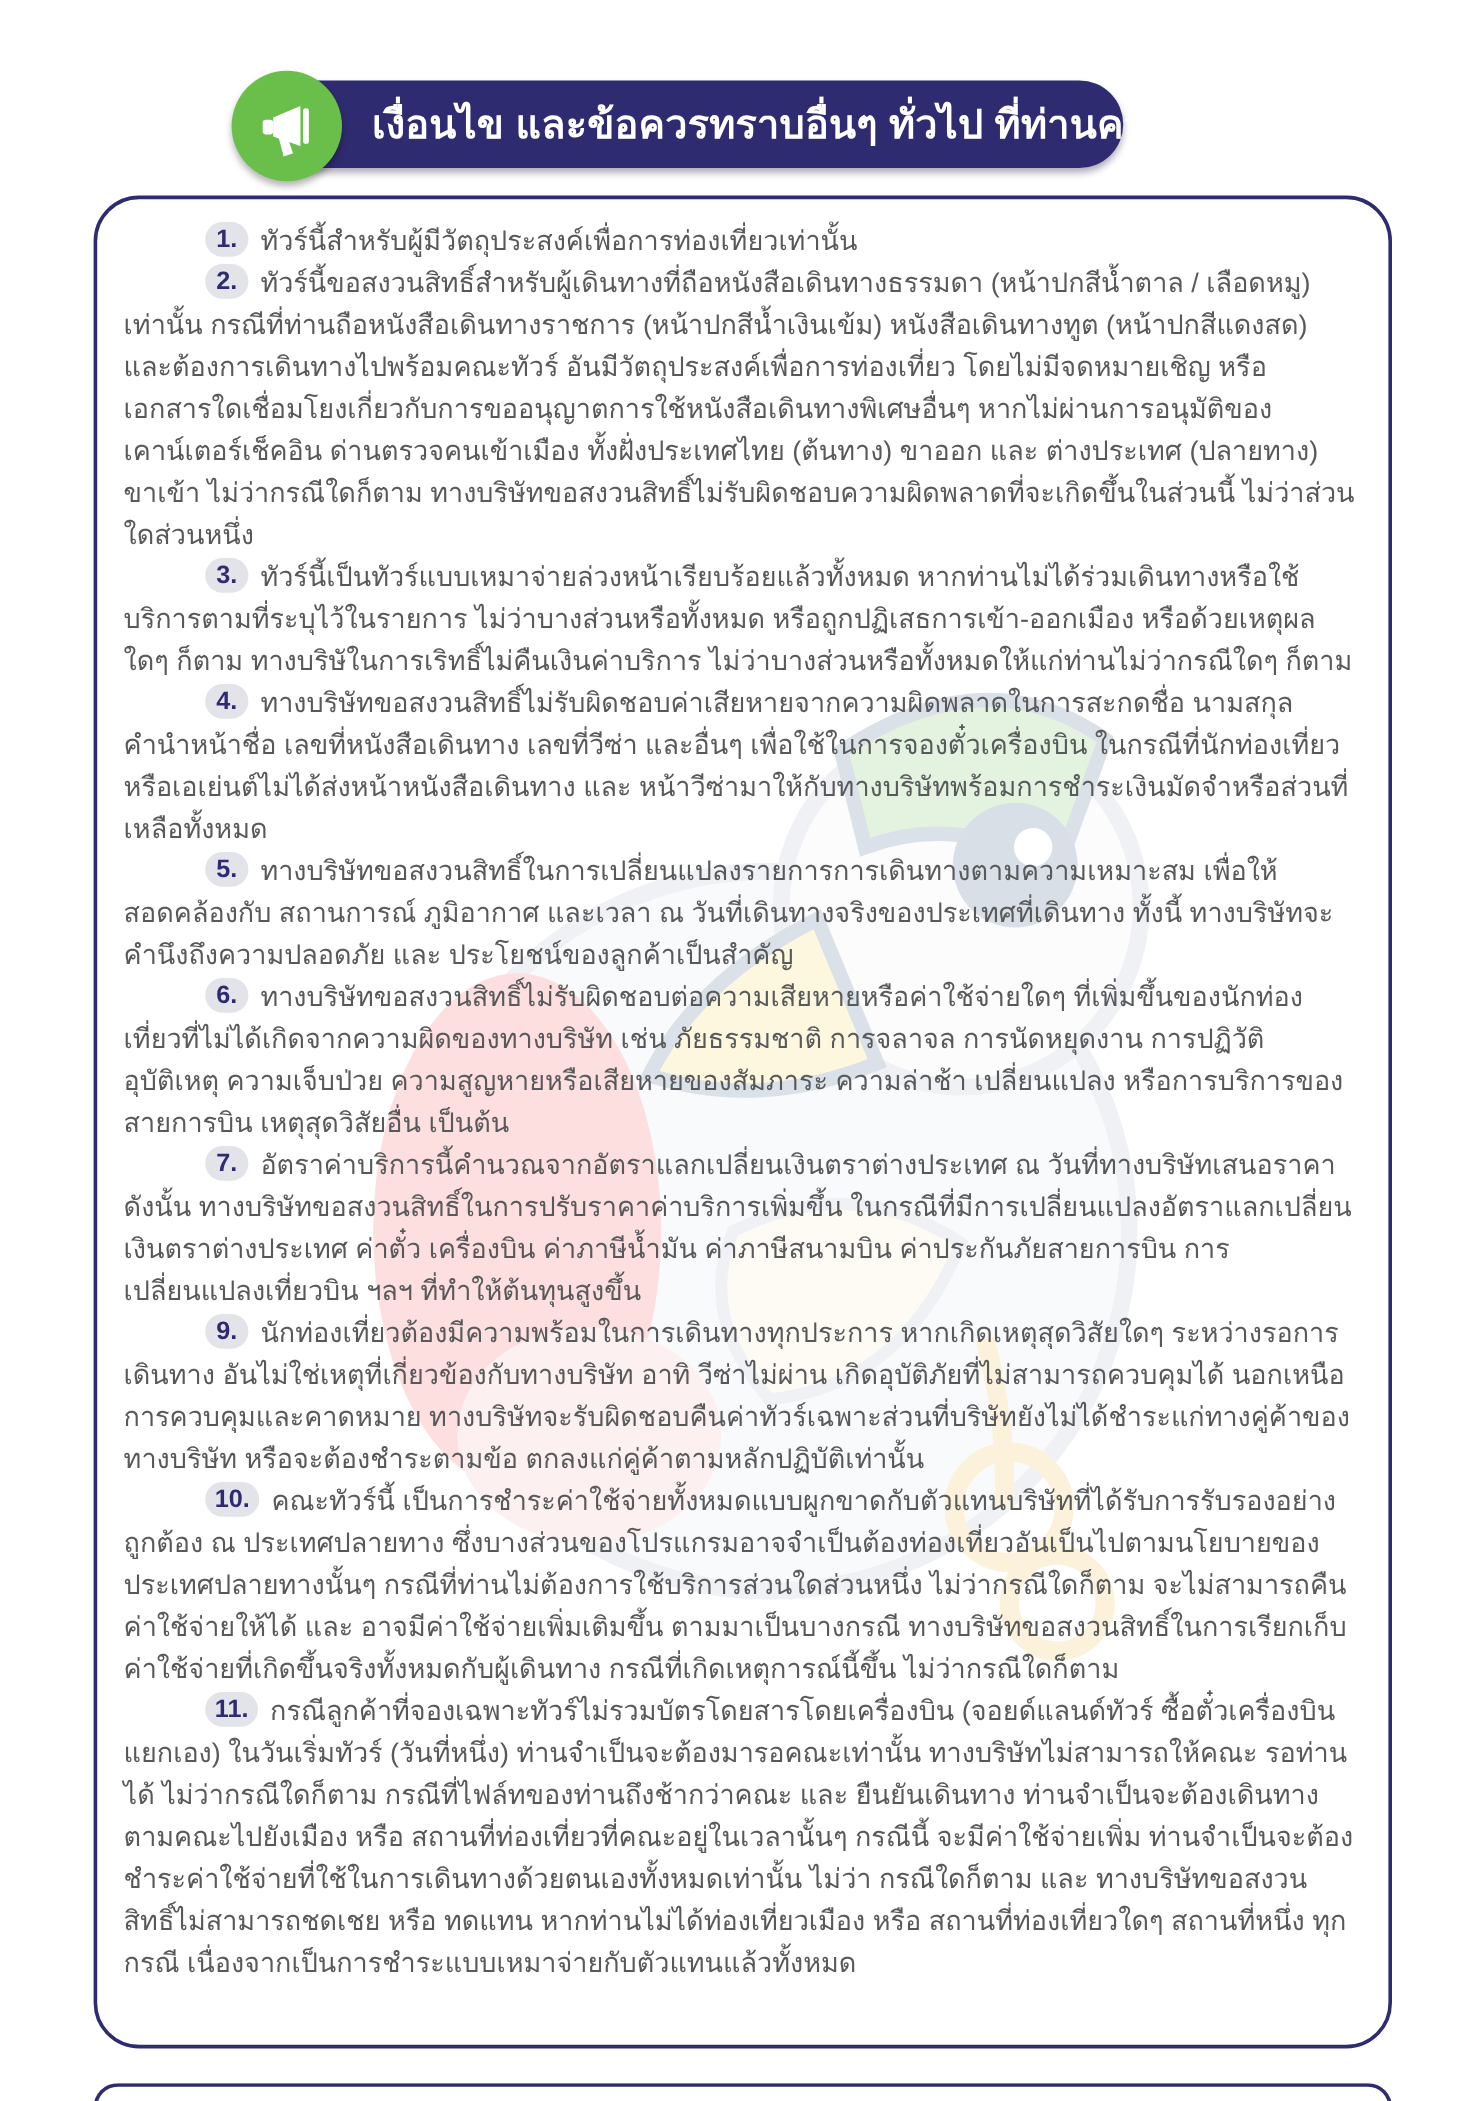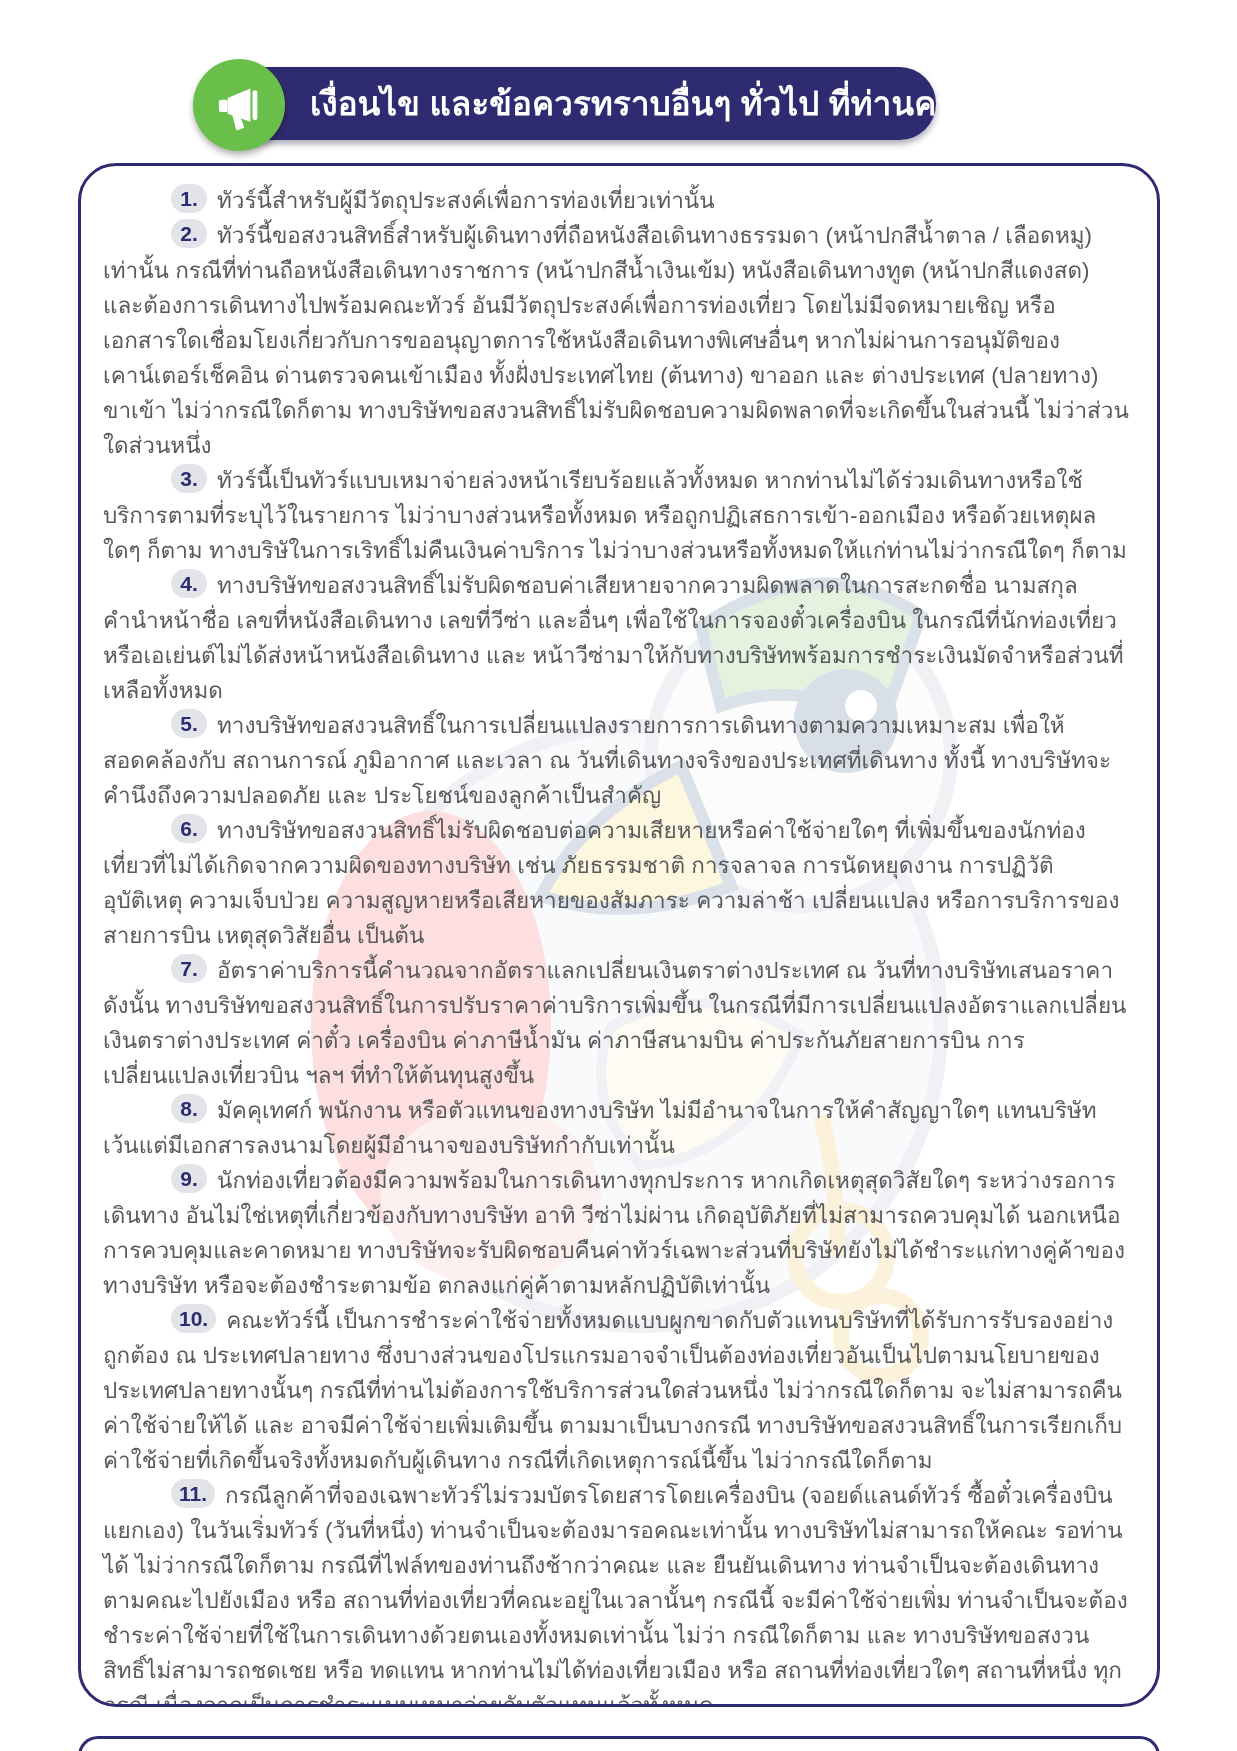--- a/index.html
+++ b/index.html
@@ -100,21 +100,20 @@
   <p class="item"><span class="item-badge">3.</span><span>ทัวร์นี้เป็นทัวร์แบบเหมาจ่ายล่วงหน้าเรียบร้อยแล้วทั้งหมด หากท่านไม่ได้ร่วมเดินทางหรือใช้บริการตามที่ระบุไว้ในรายการ ไม่ว่าบางส่วนหรือทั้งหมด หรือถูกปฏิเสธการเข้า-ออกเมือง หรือด้วยเหตุผลใดๆ ก็ตาม ทางบริษัในการเริทธิ์ไม่คืนเงินค่าบริการ ไม่ว่าบางส่วนหรือทั้งหมดให้แก่ท่านไม่ว่ากรณีใดๆ ก็ตาม</span></p>
 
   <p class="item"><span class="item-badge">4.</span><span>ทางบริษัทขอสงวนสิทธิ์ไม่รับผิดชอบค่าเสียหายจากความผิดพลาดในการสะกดชื่อ นามสกุล คำนำหน้าชื่อ เลขที่หนังสือเดินทาง เลขที่วีซ่า และอื่นๆ เพื่อใช้ในการจองตั๋วเครื่องบิน ในกรณีที่นักท่องเที่ยว หรือเอเย่นต์ไม่ได้ส่งหน้าหนังสือเดินทาง และ หน้าวีซ่ามาให้กับทางบริษัทพร้อมการชำระเงินมัดจำหรือส่วนที่เหลือทั้งหมด</span></p>
 
   <p class="item"><span class="item-badge">5.</span><span>ทางบริษัทขอสงวนสิทธิ์ในการเปลี่ยนแปลงรายการการเดินทางตามความเหมาะสม เพื่อให้สอดคล้องกับ สถานการณ์ ภูมิอากาศ และเวลา ณ วันที่เดินทางจริงของประเทศที่เดินทาง ทั้งนี้ ทางบริษัทจะคำนึงถึงความปลอดภัย และ ประโยชน์ของลูกค้าเป็นสำคัญ</span></p>
 
   <p class="item"><span class="item-badge">6.</span><span>ทางบริษัทขอสงวนสิทธิ์ไม่รับผิดชอบต่อความเสียหายหรือค่าใช้จ่ายใดๆ ที่เพิ่มขึ้นของนักท่องเที่ยวที่ไม่ได้เกิดจากความผิดของทางบริษัท เช่น ภัยธรรมชาติ การจลาจล การนัดหยุดงาน การปฏิวัติ อุบัติเหตุ ความเจ็บป่วย ความสูญหายหรือเสียหายของสัมภาระ ความล่าช้า เปลี่ยนแปลง หรือการบริการของสายการบิน เหตุสุดวิสัยอื่น เป็นต้น</span></p>
 
   <p class="item"><span class="item-badge">7.</span><span>อัตราค่าบริการนี้คำนวณจากอัตราแลกเปลี่ยนเงินตราต่างประเทศ ณ วันที่ทางบริษัทเสนอราคา ดังนั้น ทางบริษัทขอสงวนสิทธิ์ในการปรับราคาค่าบริการเพิ่มขึ้น ในกรณีที่มีการเปลี่ยนแปลงอัตราแลกเปลี่ยนเงินตราต่างประเทศ ค่าตั๋ว เครื่องบิน ค่าภาษีน้ำมัน ค่าภาษีสนามบิน ค่าประกันภัยสายการบิน การเปลี่ยนแปลงเที่ยวบิน ฯลฯ ที่ทำให้ต้นทุนสูงขึ้น</span></p>
 
-  <p class="item"><span class="item-badge">8.</span><span>มัคคุเทศก์ พนักงาน หรือตัวแทนของทางบริษัท ไม่มีอำนาจในการให้คำสัญญาใดๆ แทนบริษัท เว้นแต่มีเอกสารลงนามโดยผู้มีอำนาจของบริษัทกำกับเท่านั้น</span></p>
 
   <p class="item"><span class="item-badge">9.</span><span>นักท่องเที่ยวต้องมีความพร้อมในการเดินทางทุกประการ หากเกิดเหตุสุดวิสัยใดๆ ระหว่างรอการเดินทาง อันไม่ใช่เหตุที่เกี่ยวข้องกับทางบริษัท อาทิ วีซ่าไม่ผ่าน เกิดอุบัติภัยที่ไม่สามารถควบคุมได้ นอกเหนือการควบคุมและคาดหมาย ทางบริษัทจะรับผิดชอบคืนค่าทัวร์เฉพาะส่วนที่บริษัทยังไม่ได้ชำระแก่ทางคู่ค้าของทางบริษัท หรือจะต้องชำระตามข้อ ตกลงแก่คู่ค้าตามหลักปฏิบัติเท่านั้น</span></p>
 
   <p class="item"><span class="item-badge">10.</span><span>คณะทัวร์นี้ เป็นการชำระค่าใช้จ่ายทั้งหมดแบบผูกขาดกับตัวแทนบริษัทที่ได้รับการรับรองอย่างถูกต้อง ณ ประเทศปลายทาง ซึ่งบางส่วนของโปรแกรมอาจจำเป็นต้องท่องเที่ยวอันเป็นไปตามนโยบายของประเทศปลายทางนั้นๆ กรณีที่ท่านไม่ต้องการใช้บริการส่วนใดส่วนหนึ่ง ไม่ว่ากรณีใดก็ตาม จะไม่สามารถคืนค่าใช้จ่ายให้ได้ และ อาจมีค่าใช้จ่ายเพิ่มเติมขึ้น ตามมาเป็นบางกรณี ทางบริษัทขอสงวนสิทธิ์ในการเรียกเก็บค่าใช้จ่ายที่เกิดขึ้นจริงทั้งหมดกับผู้เดินทาง กรณีที่เกิดเหตุการณ์นี้ขึ้น ไม่ว่ากรณีใดก็ตาม</span></p>
 
   <p class="item"><span class="item-badge">11.</span><span>กรณีลูกค้าที่จองเฉพาะทัวร์ไม่รวมบัตรโดยสารโดยเครื่องบิน (จอยด์แลนด์ทัวร์ ซื้อตั๋วเครื่องบินแยกเอง) ในวันเริ่มทัวร์ (วันที่หนึ่ง) ท่านจำเป็นจะต้องมารอคณะเท่านั้น ทางบริษัทไม่สามารถให้คณะ รอท่านได้ ไม่ว่ากรณีใดก็ตาม กรณีที่ไฟล์ทของท่านถึงช้ากว่าคณะ และ ยืนยันเดินทาง ท่านจำเป็นจะต้องเดินทางตามคณะไปยังเมือง หรือ สถานที่ท่องเที่ยวที่คณะอยู่ในเวลานั้นๆ กรณีนี้ จะมีค่าใช้จ่ายเพิ่ม ท่านจำเป็นจะต้องชำระค่าใช้จ่ายที่ใช้ในการเดินทางด้วยตนเองทั้งหมดเท่านั้น ไม่ว่า กรณีใดก็ตาม และ ทางบริษัทขอสงวนสิทธิ์ไม่สามารถชดเชย หรือ ทดแทน หากท่านไม่ได้ท่องเที่ยวเมือง หรือ สถานที่ท่องเที่ยวใดๆ สถานที่หนึ่ง ทุกกรณี เนื่องจากเป็นการชำระแบบเหมาจ่ายกับตัวแทนแล้วทั้งหมด</span></p>
 </div>
 </div>
 
 <div class="next-box"></div>

